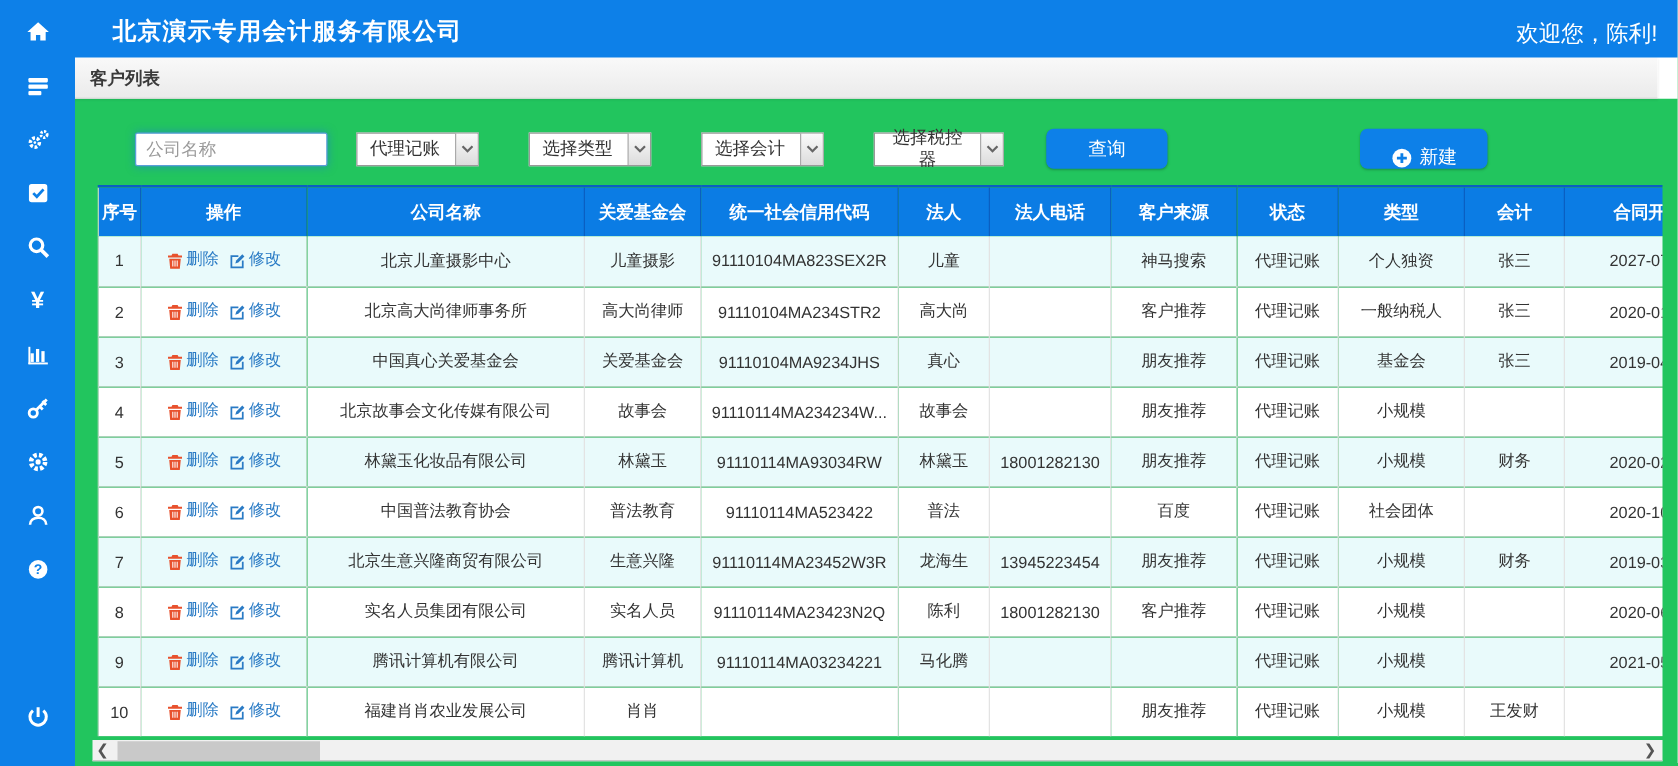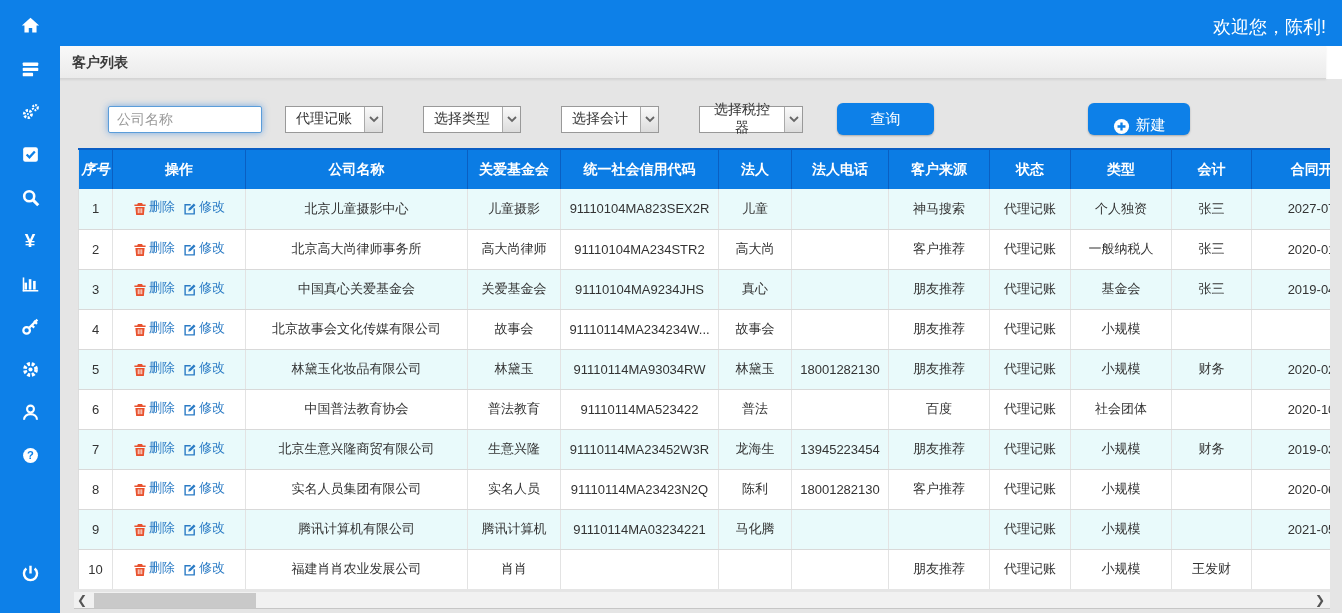--- a/index.html
+++ b/index.html
@@ -25,21 +25,21 @@
 
   
   .crumbbar { position:absolute; left:44px; top:46px; width:1282px; height:33px;
     background:linear-gradient(#f9f9f9,#ebebeb); border-bottom:1px solid #d4d4d4;
     box-shadow:0 1px 2px rgba(0,0,0,.08); z-index:2; }
   .crumbbar .crumb { padding-left:28px; line-height:32px; font-size:14px;
     font-weight:bold; color:#3a3a3a; }
 
   
   .content { position:absolute; left:60px; top:79px; width:1282px; height:534px;
-    background:#e5e5e5;padding-left:19px; }
+    background:#22c55e;padding-left:19px; }
 
   
   .filters { position:absolute; left:48px; top:23px; height:34px;
     display:flex; align-items:center; }
   .txt-input { width:154px; height:27px; border:1px solid #5b9dd9; border-radius:2px;
     padding:0 8px; font-size:14px; outline:none;
     box-shadow:0 0 7px rgba(30,120,220,.55); }
   .txt-input::placeholder { color:#9a9a9a; }
   .sel { height:27px; background:#fff; border:1px solid #999;
     display:flex; align-items:center; cursor:pointer; margin-left:40px; }
@@ -57,21 +57,21 @@
     align-items:flex-end; justify-content:center; gap:6px;
     box-shadow:0 1px 2px rgba(0,0,0,.25); }
 
   
   .table-wrap { position:absolute; left:18px; top:69px; width:1252px; height:441px;
     overflow:hidden; }
   table { border-collapse:collapse; table-layout:fixed; width:1293px; }
   thead th { height:40px; background:#0b7ce4; color:#fff; font-size:14px;
     font-weight:bold; border-left:1px solid #0a5fc2; border-top:2px solid #0b5ec4;
     text-align:center; overflow:hidden; white-space:nowrap; }
-  thead th:first-child { border-left:none;font-style:italic; }
+  thead th:first-child { border-left:none; }
   tbody td { height:40px; font-size:13px; color:#333; text-align:center;
     border-bottom:1px solid #d9d9d9; border-right:1px solid #e3e3e3;
     overflow:hidden; white-space:nowrap; background:#fff; padding:0 3px; }
   tbody tr.stripe td { background:#e9fafb; }
   table, .table-wrap table { border-left:1px solid #ddd; }
   .op { cursor:pointer; color:#2a7bc5; font-size:13px; text-decoration:none;
     display:inline-flex; align-items:flex-end; gap:2px;font-family:Liberation Mono, monospace; }
   .op + .op { margin-left:8px; }
   .op svg { width:14px; height:14px; }
 
@@ -82,20 +82,21 @@
   .hscroll .arrow { width:16px; text-align:center; font-size:12px; color:#555;
     font-weight:bold; cursor:pointer; line-height:17px; }
   .hscroll .arrow.right { position:absolute; right:2px; }
   .hscroll .thumb { position:absolute; left:20px; top:1px; width:162px;
     height:15px; background:#c9c9c9; cursor:grab; }
 </style>
 </head>
 <body>
 
 <div class="topbar">
+  <div class="title">北京演示专用会计服务有限公司</div>
   <div class="welcome">欢迎您，陈利!</div>
 </div>
 
 <div class="sidebar">
   <div class="nav-item">
     <svg viewBox="0 0 22 22">
         <path fill="#fff" d="M11 2L1 11h3v8h5v-5h4v5h5v-8h3z"></path>
       </svg>
   </div>
   <div class="nav-item">

